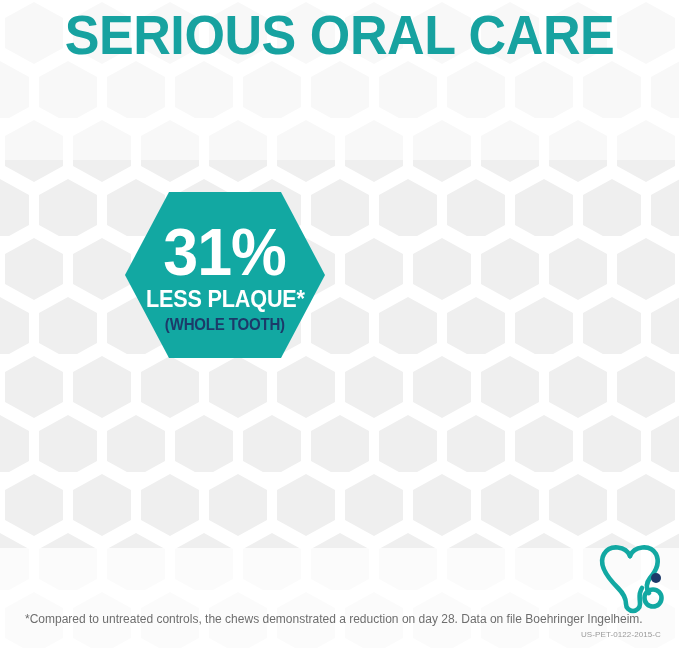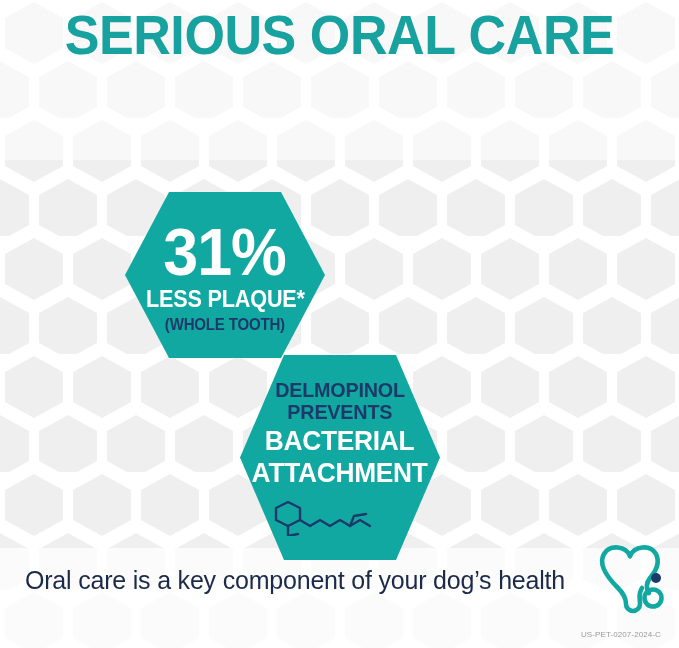--- a/index.html
+++ b/index.html
@@ -233,42 +233,21 @@
     <span class="headline-line1">SERIOUS ORAL CARE</span>
   </div>
 
   <div class="hex" id="hex-plaque">
     <div class="stat-number">31%</div>
     <div class="stat-label">LESS PLAQUE*</div>
     <div class="stat-sublabel">(WHOLE TOOTH)</div>
   </div>
 
 
-  <div class="hex" id="hex-delmopinol">
-    <div class="delmo-top">DELMOPINOL</div>
-    <div class="delmo-top">PREVENTS</div>
-    <div class="delmo-main">BACTERIAL</div>
-    <div class="delmo-main">ATTACHMENT</div>
-    <div class="molecule">
-      <svg width="140" height="40" viewBox="0 0 140 40" aria-hidden="true">
-        <g fill="none" stroke="#1C3A69" stroke-width="2.4" stroke-linecap="round" stroke-linejoin="round">
-
-          <path d="M18 6 L30 12 L30 24 L18 30 L6 24 L6 12 Z"></path>
-
-          <path d="M18 30 L18 40 L28 38"></path>
-
-          <path d="M30 24 L40 30 L50 24 L60 30 L70 24 L80 30 L90 24 L100 30"></path>
-
-          <path d="M80 30 L84 20 L96 18"></path>
-        </g>
-      </svg>
-    </div>
-  </div>
-
-  <div class="tagline">Oral care is a key component of your dog’s health</div>
+
 
   <div class="stethoscope">
     <svg width="76" height="76" viewBox="0 0 76 76" aria-hidden="true">
       <g fill="none" stroke="#12A8A2" stroke-width="4.6" stroke-linecap="round" stroke-linejoin="round">
 
         <path d="M38 18
                  C 34 8, 18 6, 12 16
                  C 6 26, 14 38, 26 50
                  C 32 56, 34 62, 34 66
                  A 7 7 0 0 0 48 66
@@ -278,16 +257,17 @@
                  C 42 8, 58 6, 64 16
                  C 68 24, 64 33, 58 40
                  C 54 45, 54 50, 57 55"></path>
       </g>
 
       <circle cx="61" cy="60" r="8.5" fill="none" stroke="#12A8A2" stroke-width="4.6"></circle>
       <circle cx="64" cy="40" r="5" fill="#1C3A69"></circle>
     </svg>
   </div>
 
-
-  <div class="code">US-PET-0207-2024-C</div>
+  <div class="footnote">*Compared to untreated controls, the chews demonstrated a reduction on day 28. Data on file Boehringer Ingelheim.</div>
+
+  <div class="code">US-PET-0122-2015-C</div>
 
 </div>
 
 </body></html>

